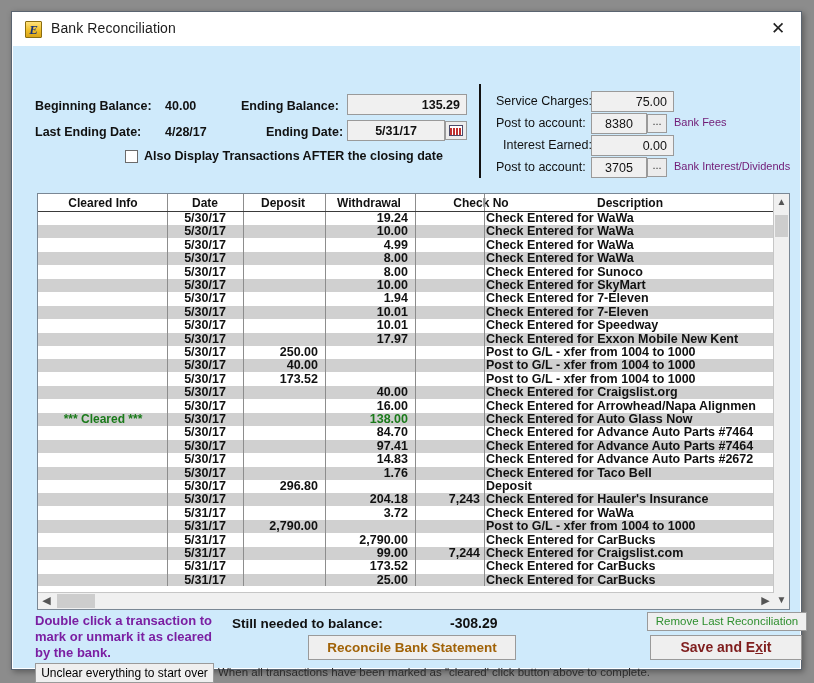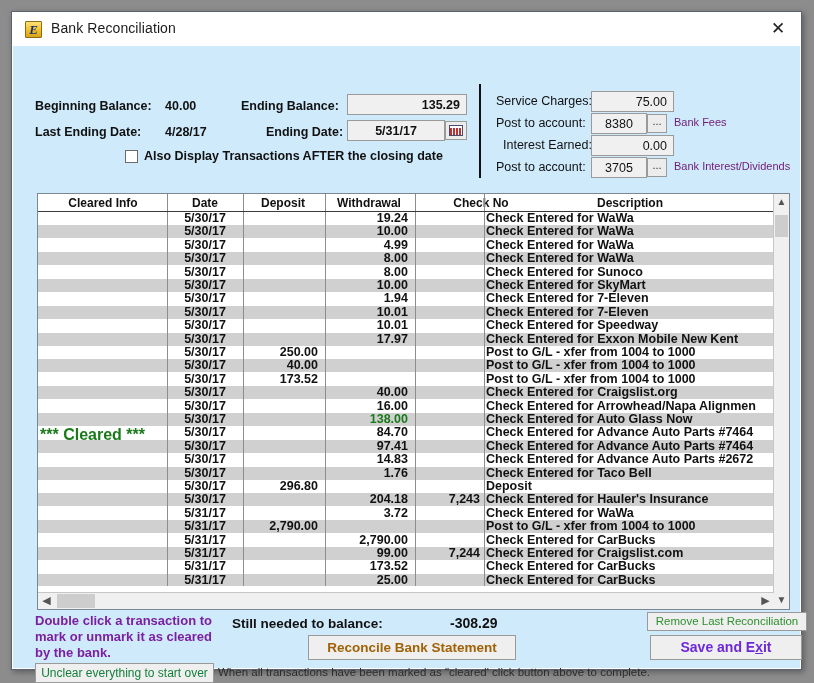--- a/index.html
+++ b/index.html
@@ -248,21 +248,21 @@
   }
   .row.alt { background: #d0d0d0; }
   .cell {
     position: absolute;
     top: -1px;
     height: 14px;
     line-height: 14px;
     white-space: nowrap;
     overflow: hidden;
   }
-  .c-cleared { left: 2px;  width: 126px; color: #1a7a1a; font-size: 16px; margin-top: 16px; }
+  .c-cleared { left: 2px;  width: 126px; text-align: center; color: #1a7a1a; font-size: 12px; }
   .c-date    { left: 130px; width: 74px;  text-align: center; }
   .c-dep     { left: 206px; width: 78px;  text-align: right; padding-right: 4px; box-sizing: border-box; }
   .c-wd      { left: 288px; width: 86px;  text-align: right; padding-right: 4px; box-sizing: border-box; }
   .c-chk     { left: 378px; width: 66px;  text-align: right; padding-right: 2px; box-sizing: border-box; }
   .c-desc    { left: 448px; width: 288px; text-align: left; }
   .green-amt { color: #1a7a1a; }
 
   
   .vsb {
     position: absolute;
@@ -351,25 +351,25 @@
   .btn-reconcile {
     left: 295px; top: 589px; width: 208px; height: 25px;
     line-height: 23px; font-size: 13.5px; font-weight: bold; color: #a16207;
   }
   .btn-remove {
     left: 634px; top: 566px; width: 160px; height: 19px;
     line-height: 17px; font-size: 11.5px; color: #2f8f2f;
   }
   .btn-save {
     left: 637px; top: 589px; width: 152px; height: 25px;
-    line-height: 23px; font-size: 14px; font-weight: bold; color: #6d28d9;
+    line-height: 23px; font-size: 14px; font-weight: bold; color: #7f1d1d;
   }
   .btn-unclear {
     left: 22px; top: 617px; width: 179px; height: 20px;
-    line-height: 18px; font-size: 12px; color: #15803d;
+    line-height: 18px; font-size: 12px; color: #000000;
   }
   .note {
     position: absolute;
     left: 205px; top: 620px;
     font-size: 11.5px;
     color: #2b2b2b;
     white-space: nowrap;
   }
   .u { text-decoration: underline; }
 </style>

